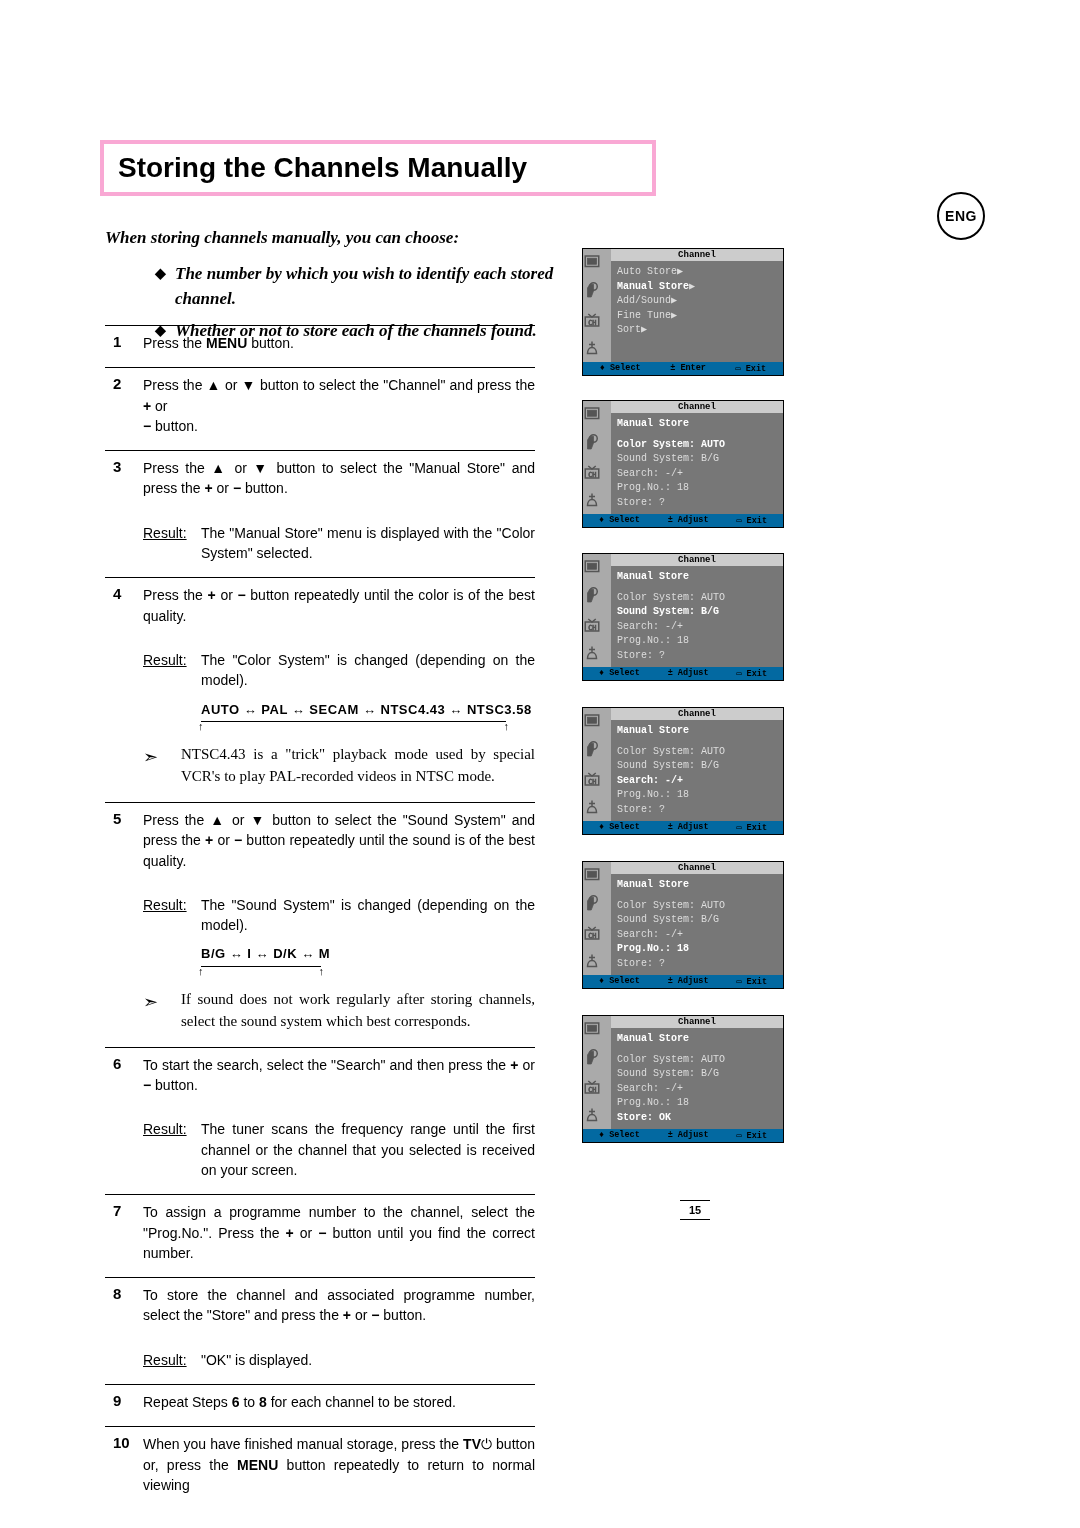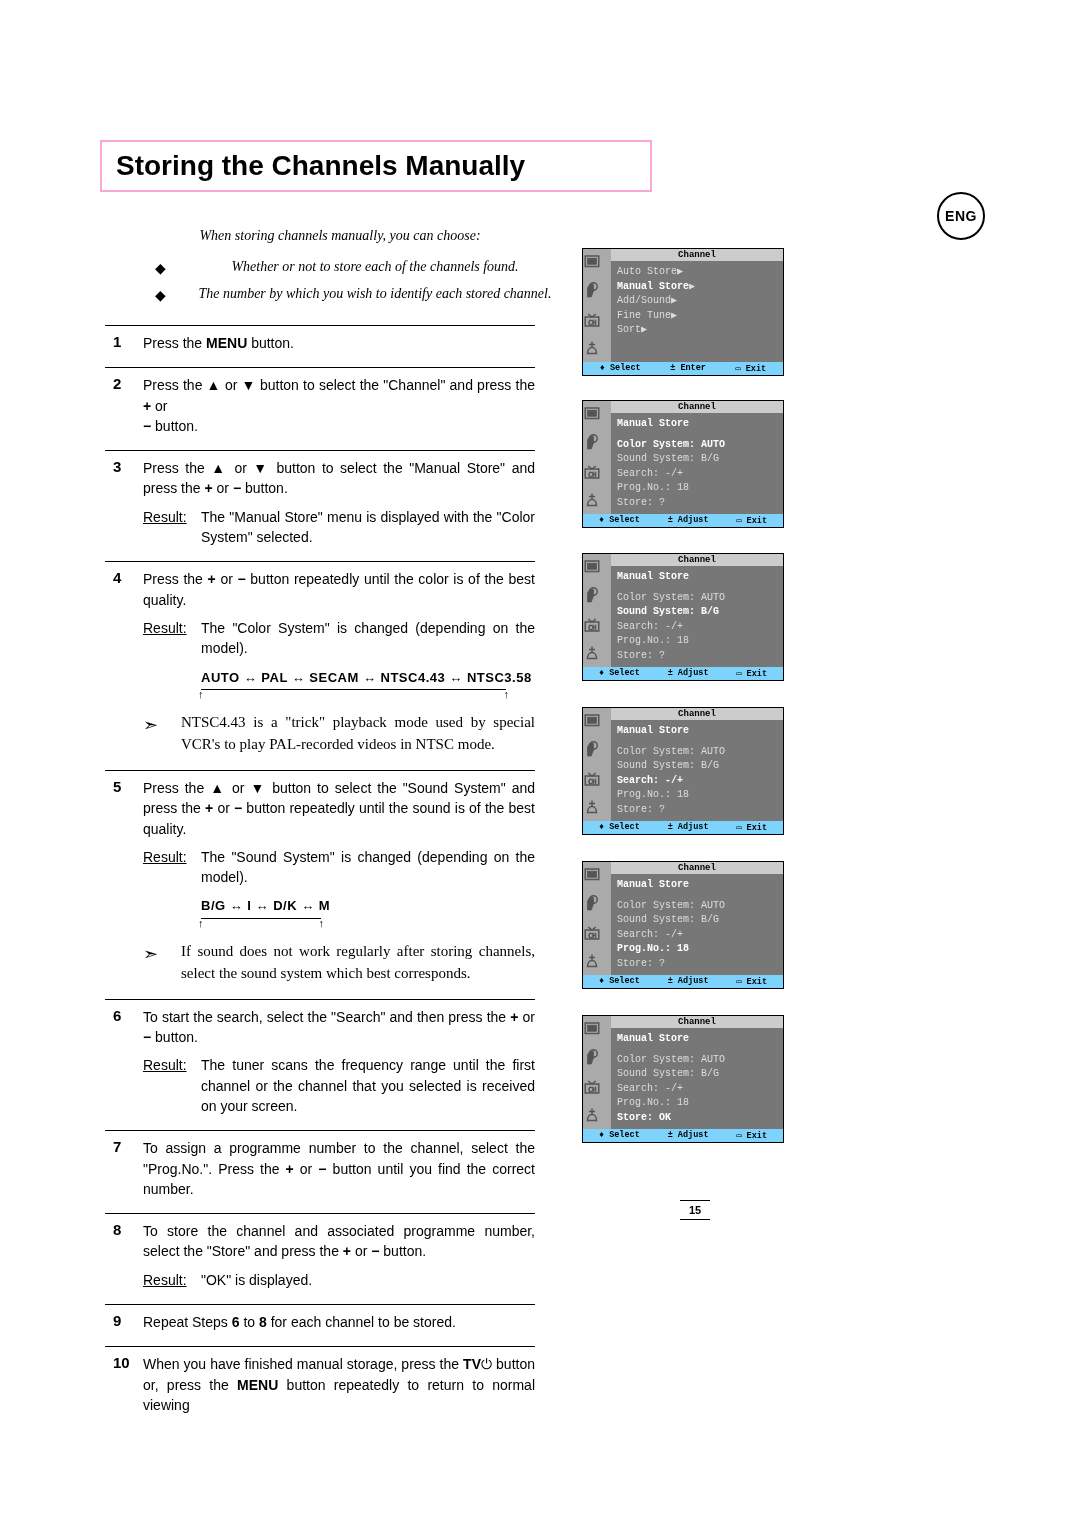--- a/index.html
+++ b/index.html
@@ -14,21 +14,21 @@
     position: relative;
     width: 1080px;
     height: 1528px;
     box-sizing: border-box;
   }
   .title-box {
     position: absolute;
     top: 140px;
     left: 100px;
     width: 520px;
-    border: 2px solid #f9a8d4;
+    border: 4px solid #f9a8d4;
     padding: 8px 14px;
     font-size: 28px;
     font-weight: bold;
   }
   .eng-badge {
     position: absolute;
     top: 192px;
     right: 95px;
     width: 44px;
     height: 44px;
@@ -40,25 +40,24 @@
     align-items: center;
     justify-content: center;
     letter-spacing: 0.5px;
   }
   .intro {
     position: absolute;
     top: 225px;
     left: 105px;
     width: 470px;
     font-style: italic;
-    font-weight: normal;
+    font-weight: bold;
     font-family: "Times New Roman", serif;
-    font-size: 14px;
+    font-size: 17px;
     line-height: 1.5;
-    text-align: center;
   }
   .intro ul { list-style: none; padding-left: 70px; margin: 10px 0; }
   .intro li { margin-bottom: 6px; position: relative; }
   .intro li::before { content: "◆"; position: absolute; left: -20px; font-style: normal; font-size: 14px; top: 2px; }
   .steps {
     position: absolute;
     top: 325px;
     left: 105px;
     width: 430px;
     font-size: 14px;
@@ -75,21 +74,21 @@
     padding-left: 8px;
     flex-shrink: 0;
   }
   .stepbody {
     flex: 1;
     line-height: 1.45;
     text-align: justify;
   }
   .indent {
     display: flex;
-    margin-top: 8px;
+    margin-top: 24px;
   }
   .indent .lbl {
     width: 58px;
     text-decoration: underline;
     flex-shrink: 0;
   }
   .indent .txt {
     flex: 1;
     text-align: justify;
   }
@@ -161,21 +160,21 @@
     padding: 1px 0;
     font-weight: bold;
     font-size: 9px;
   }
   .osd-rows { padding: 4px 6px; }
   .osd-row { display: flex; justify-content: flex-start; line-height: 1.45; }
   .osd-row .val::before { content: ": "; }
   .osd-row.sel .key, .osd-row.sel .val { color: #fff; font-weight: bold; }
   .osd-row.sel.first .key { color: #fff; }
   .osd-foot {
-    background: #7dd3fc;
+    background: #0369a1;
     color: #000;
     font-size: 8.5px;
     font-weight: bold;
     display: flex;
     justify-content: space-around;
     padding: 1px 2px;
   }
 
   .osd1 { top: 248px; }
   .osd2 { top: 400px; }
@@ -200,22 +199,22 @@
 </head>
 <body>
 
 <div class="page">
   <div class="title-box">Storing the Channels Manually</div>
   <div class="eng-badge">ENG</div>
 
   <div class="intro">
     <div>When storing channels manually, you can choose:</div>
     <ul>
+      <li>The number by which you wish to identify each stored channel.</li>
       <li>Whether or not to store each of the channels found.</li>
-      <li>The number by which you wish to identify each stored channel.</li>
     </ul>
   </div>
 
   <div class="steps">
 
     <div class="step">
       <div class="stepnum">1</div>
       <div class="stepbody">Press the <b>MENU</b> button.</div>
     </div>
 

